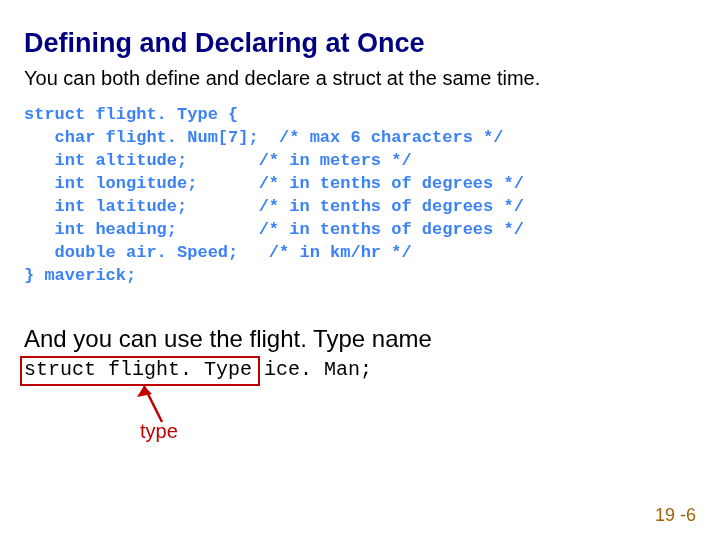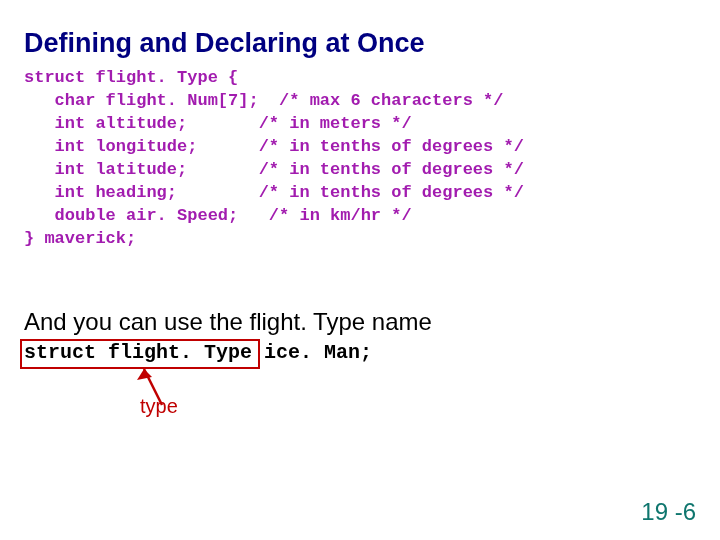--- a/index.html
+++ b/index.html
@@ -28,71 +28,72 @@
     color: #000000;
     font-size: 20px;
     margin: 0 0 14px 0;
   }
   .code-block {
     font-family: "Courier New", Courier, monospace;
     font-size: 17px;
     font-weight: bold;
     line-height: 1.35;
     white-space: pre;
-    color: #a21caf;
-    margin-bottom: 56px;
+    color: #3b82f6;
+    margin-bottom: 36px;
   }
   .body-text {
     color: #000000;
     font-size: 24px;
     line-height: 1.25;
     margin-bottom: 4px;
   }
   .decl-wrap {
     display: inline-block;
     position: relative;
   }
   .decl-line {
     font-family: "Courier New", Courier, monospace;
     font-size: 20px;
-    font-weight: bold;
+    font-weight: normal;
     color: #000000;
   }
   .red-box {
     position: absolute;
     border: 2.5px solid #c00000;
     pointer-events: none;
     box-sizing: border-box;
   }
   .page-num {
     position: absolute;
     right: 24px;
     bottom: 14px;
-    font-size: 24px;
-    color: #0f766e;
+    font-size: 18px;
+    color: #a16207;
   }
   .type-label {
     position: absolute;
     color: #c00000;
     font-size: 20px;
     font-family: Arial, Helvetica, sans-serif;
   }
   svg.arrow {
     position: absolute;
     overflow: visible;
     pointer-events: none;
   }
 </style>
 </head>
 <body>
 
 <div class="slide">
 
   <div class="title">Defining and Declaring at Once</div>
 
+  <div class="subtitle">You can both define and declare a struct at the same time.</div>
 
   <div class="code-block"><span>struct flight. Type {</span>
 <span>   char flight. Num[7];  /* max 6 characters */</span>
 <span>   int altitude;       /* in meters */</span>
 <span>   int longitude;      /* in tenths of degrees */</span>
 <span>   int latitude;       /* in tenths of degrees */</span>
 <span>   int heading;        /* in tenths of degrees */</span>
 <span>   double air. Speed;   /* in km/hr */</span>
 <span>} maverick;</span></div>
 
@@ -100,18 +101,18 @@
 
   <div class="decl-wrap">
     <span class="decl-line">struct flight. Type ice. Man;</span>
     <div class="red-box" style="left:-4px; top:-2px; width:240px; height:30px;"></div>
 
     <svg class="arrow" style="left:110px; top:24px;" width="40" height="40">
       <line x1="28" y1="40" x2="10" y2="4" stroke="#c00000" stroke-width="2.5"></line>
       <polygon points="10,4 3,15 18,12" fill="#c00000"></polygon>
     </svg>
 
-    <div class="type-label" style="left:116px; top:54px;">type</div>
+    <div class="type-label" style="left:116px; top:62px;">type</div>
   </div>
 
   <div class="page-num">19 -6</div>
 
 </div>
 
 </body></html>

